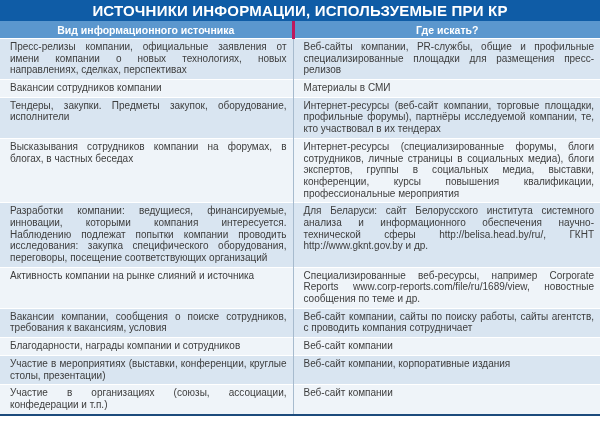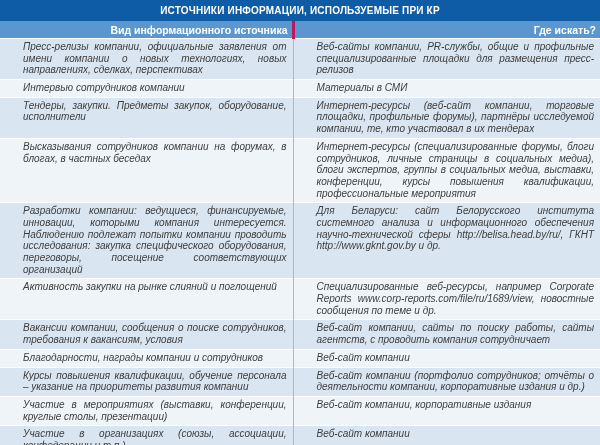--- a/index.html
+++ b/index.html
@@ -18,35 +18,34 @@
     width:600px;height:445px;overflow:hidden;background:#ffffff;
     font-family:"Liberation Sans","DejaVu Sans",sans-serif;
     color:var(--text);
   }
   table.src-table{
     width:600px;table-layout:fixed;border-collapse:collapse;
     border-bottom:2px solid var(--bottom-border);
   }
   .title-row th{
     background:var(--title-bg);color:var(--header-text);
-    font-size:10px;font-weight:bold;text-align:center;
+    font-size:15px;font-weight:bold;text-align:center;
     height:19px;padding:1px 4px;letter-spacing:.2px;
   }
   .header-row th{
     background:var(--header-bg);color:var(--header-text);
-    font-size:10.5px;font-weight:bold;text-align:right;
+    font-size:10.5px;font-weight:bold;text-align:center;
     height:15px;padding:1px 4px;
   }
   .header-row th + th{border-left:3px solid #be185d;}
   tbody td{
     vertical-align:top;text-align:justify;
     font-size:10px;line-height:1.17;
-    padding:2px 6px 3px 23px;
+    padding:2px 6px 3px 10px;
     border-top:1px solid var(--row-sep);
-    font-style:italic;
   }
   tbody td + td{border-left:1px solid var(--divider);margin-left:27px;}
   tbody tr:nth-child(odd) td{background:var(--row-blue);}
   tbody tr:nth-child(even) td{background:var(--row-white);}
 </style>
 </head>
 <body>
 
 <div class="page">
   <table class="src-table">
@@ -62,50 +61,46 @@
         <th>Вид информационного источника</th>
         <th>Где искать?</th>
       </tr>
     </thead>
     <tbody>
       <tr>
         <td>Пресс-релизы компании, официальные заявления от имени компании о новых технологиях, новых направлениях, сделках, перспективах</td>
         <td>Веб-сайты компании, PR-службы, общие и профильные специализированные площадки для размещения пресс-релизов</td>
       </tr>
       <tr>
-        <td>Интервью сотрудников компании</td>
+        <td>Вакансии сотрудников компании</td>
         <td>Материалы в СМИ</td>
       </tr>
       <tr>
         <td>Тендеры, закупки. Предметы закупок, оборудование, исполнители</td>
         <td>Интернет-ресурсы (веб-сайт компании, торговые площадки, профильные форумы), партнёры исследуемой компании, те, кто участвовал в их тендерах</td>
       </tr>
       <tr>
         <td>Высказывания сотрудников компании на форумах, в блогах, в частных беседах</td>
         <td>Интернет-ресурсы (специализированные форумы, блоги сотрудников, личные страницы в социальных медиа), блоги экспертов, группы в социальных медиа, выставки, конференции, курсы повышения квалификации, профессиональные мероприятия</td>
       </tr>
       <tr>
         <td>Разработки компании: ведущиеся, финансируемые, инновации, которыми компания интересуется. Наблюдению подлежат попытки компании проводить исследования: закупка специфического оборудования, переговоры, посещение соответствующих организаций</td>
         <td>Для Беларуси: сайт Белорусского института системного анализа и информационного обеспечения научно-технической сферы http://belisa.head.by/ru/, ГКНТ http://www.gknt.gov.by и др.</td>
       </tr>
       <tr>
-        <td>Активность закупки на рынке слияний и поглощений</td>
+        <td>Активность компании на рынке слияний и источника</td>
         <td>Специализированные веб-ресурсы, например Corporate Reports www.corp-reports.com/file/ru/1689/view, новостные сообщения по теме и др.</td>
       </tr>
       <tr>
         <td>Вакансии компании, сообщения о поиске сотрудников, требования к вакансиям, условия</td>
         <td>Веб-сайт компании, сайты по поиску работы, сайты агентств, с проводить компания сотрудничает</td>
       </tr>
       <tr>
         <td>Благодарности, награды компании и сотрудников</td>
         <td>Веб-сайт компании</td>
-      </tr>
-      <tr>
-        <td>Курсы повышения квалификации, обучение персонала – указание на приоритеты развития компании</td>
-        <td>Веб-сайт компании (портфолио сотрудников; отчёты о деятельности компании, корпоративные издания и др.)</td>
       </tr>
       <tr>
         <td>Участие в мероприятиях (выставки, конференции, круглые столы, презентации)</td>
         <td>Веб-сайт компании, корпоративные издания</td>
       </tr>
       <tr>
         <td>Участие в организациях (союзы, ассоциации, конфедерации и т.п.)</td>
         <td>Веб-сайт компании</td>
       </tr>
     </tbody>

